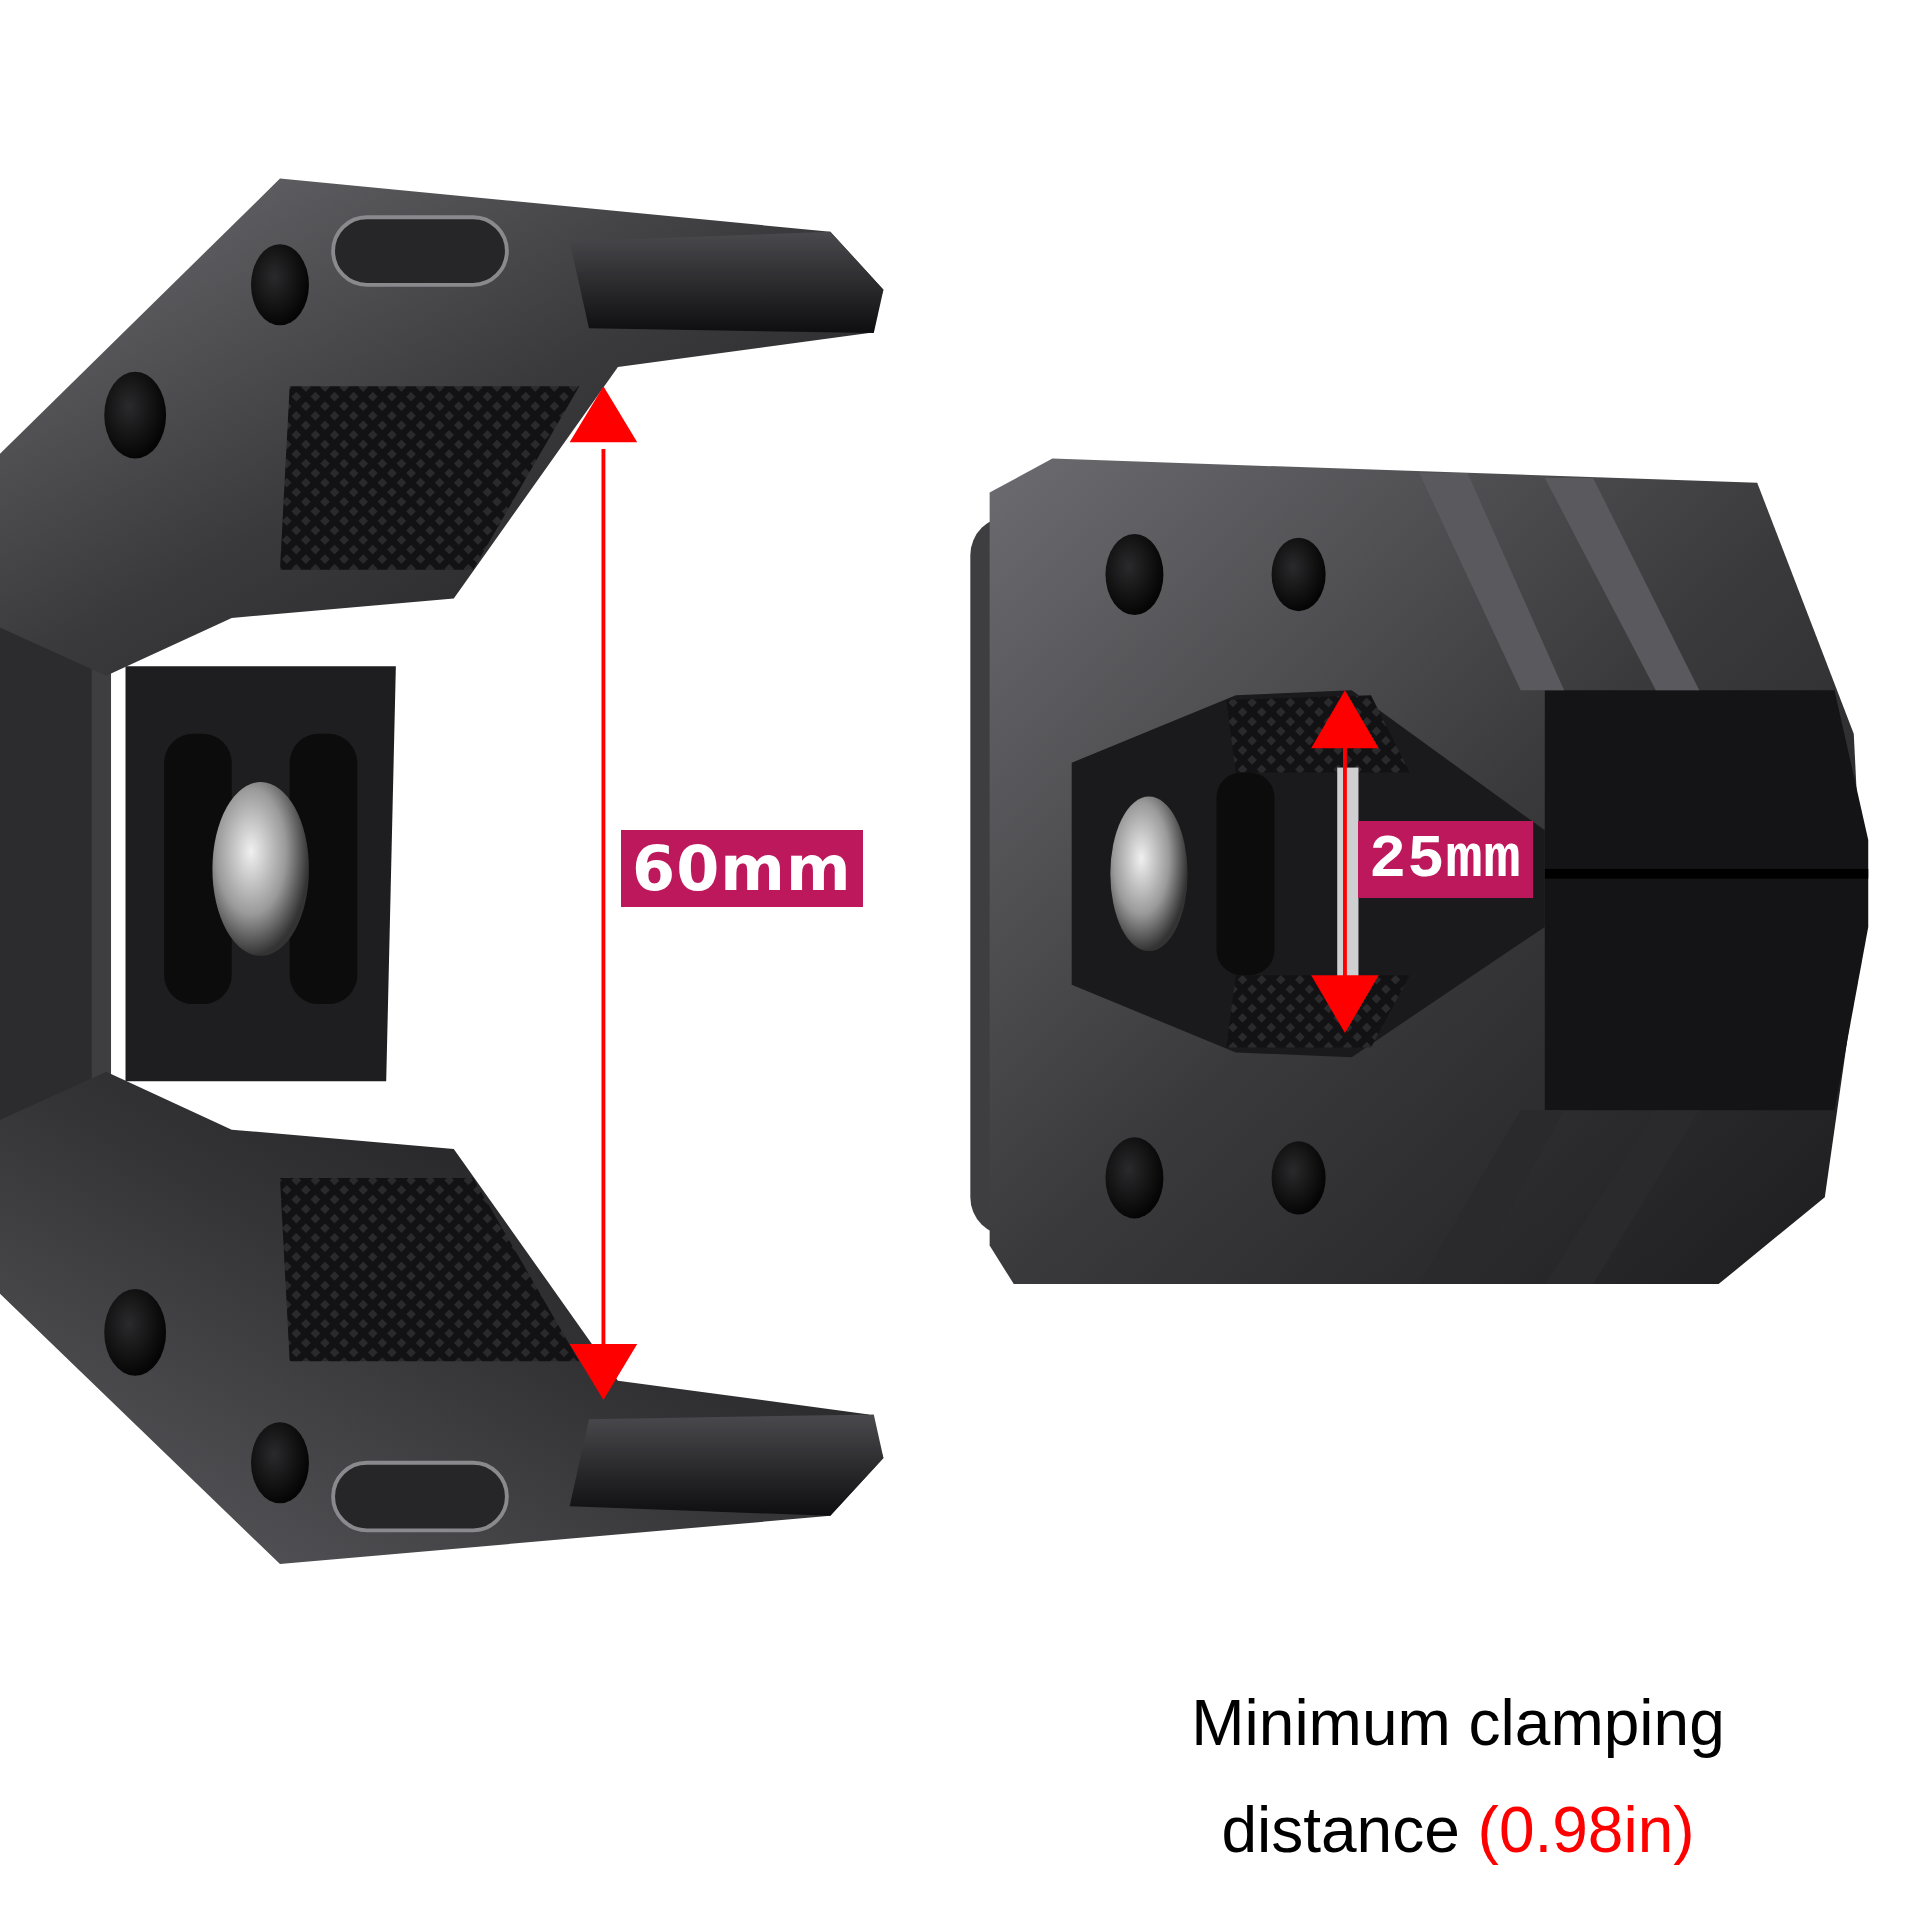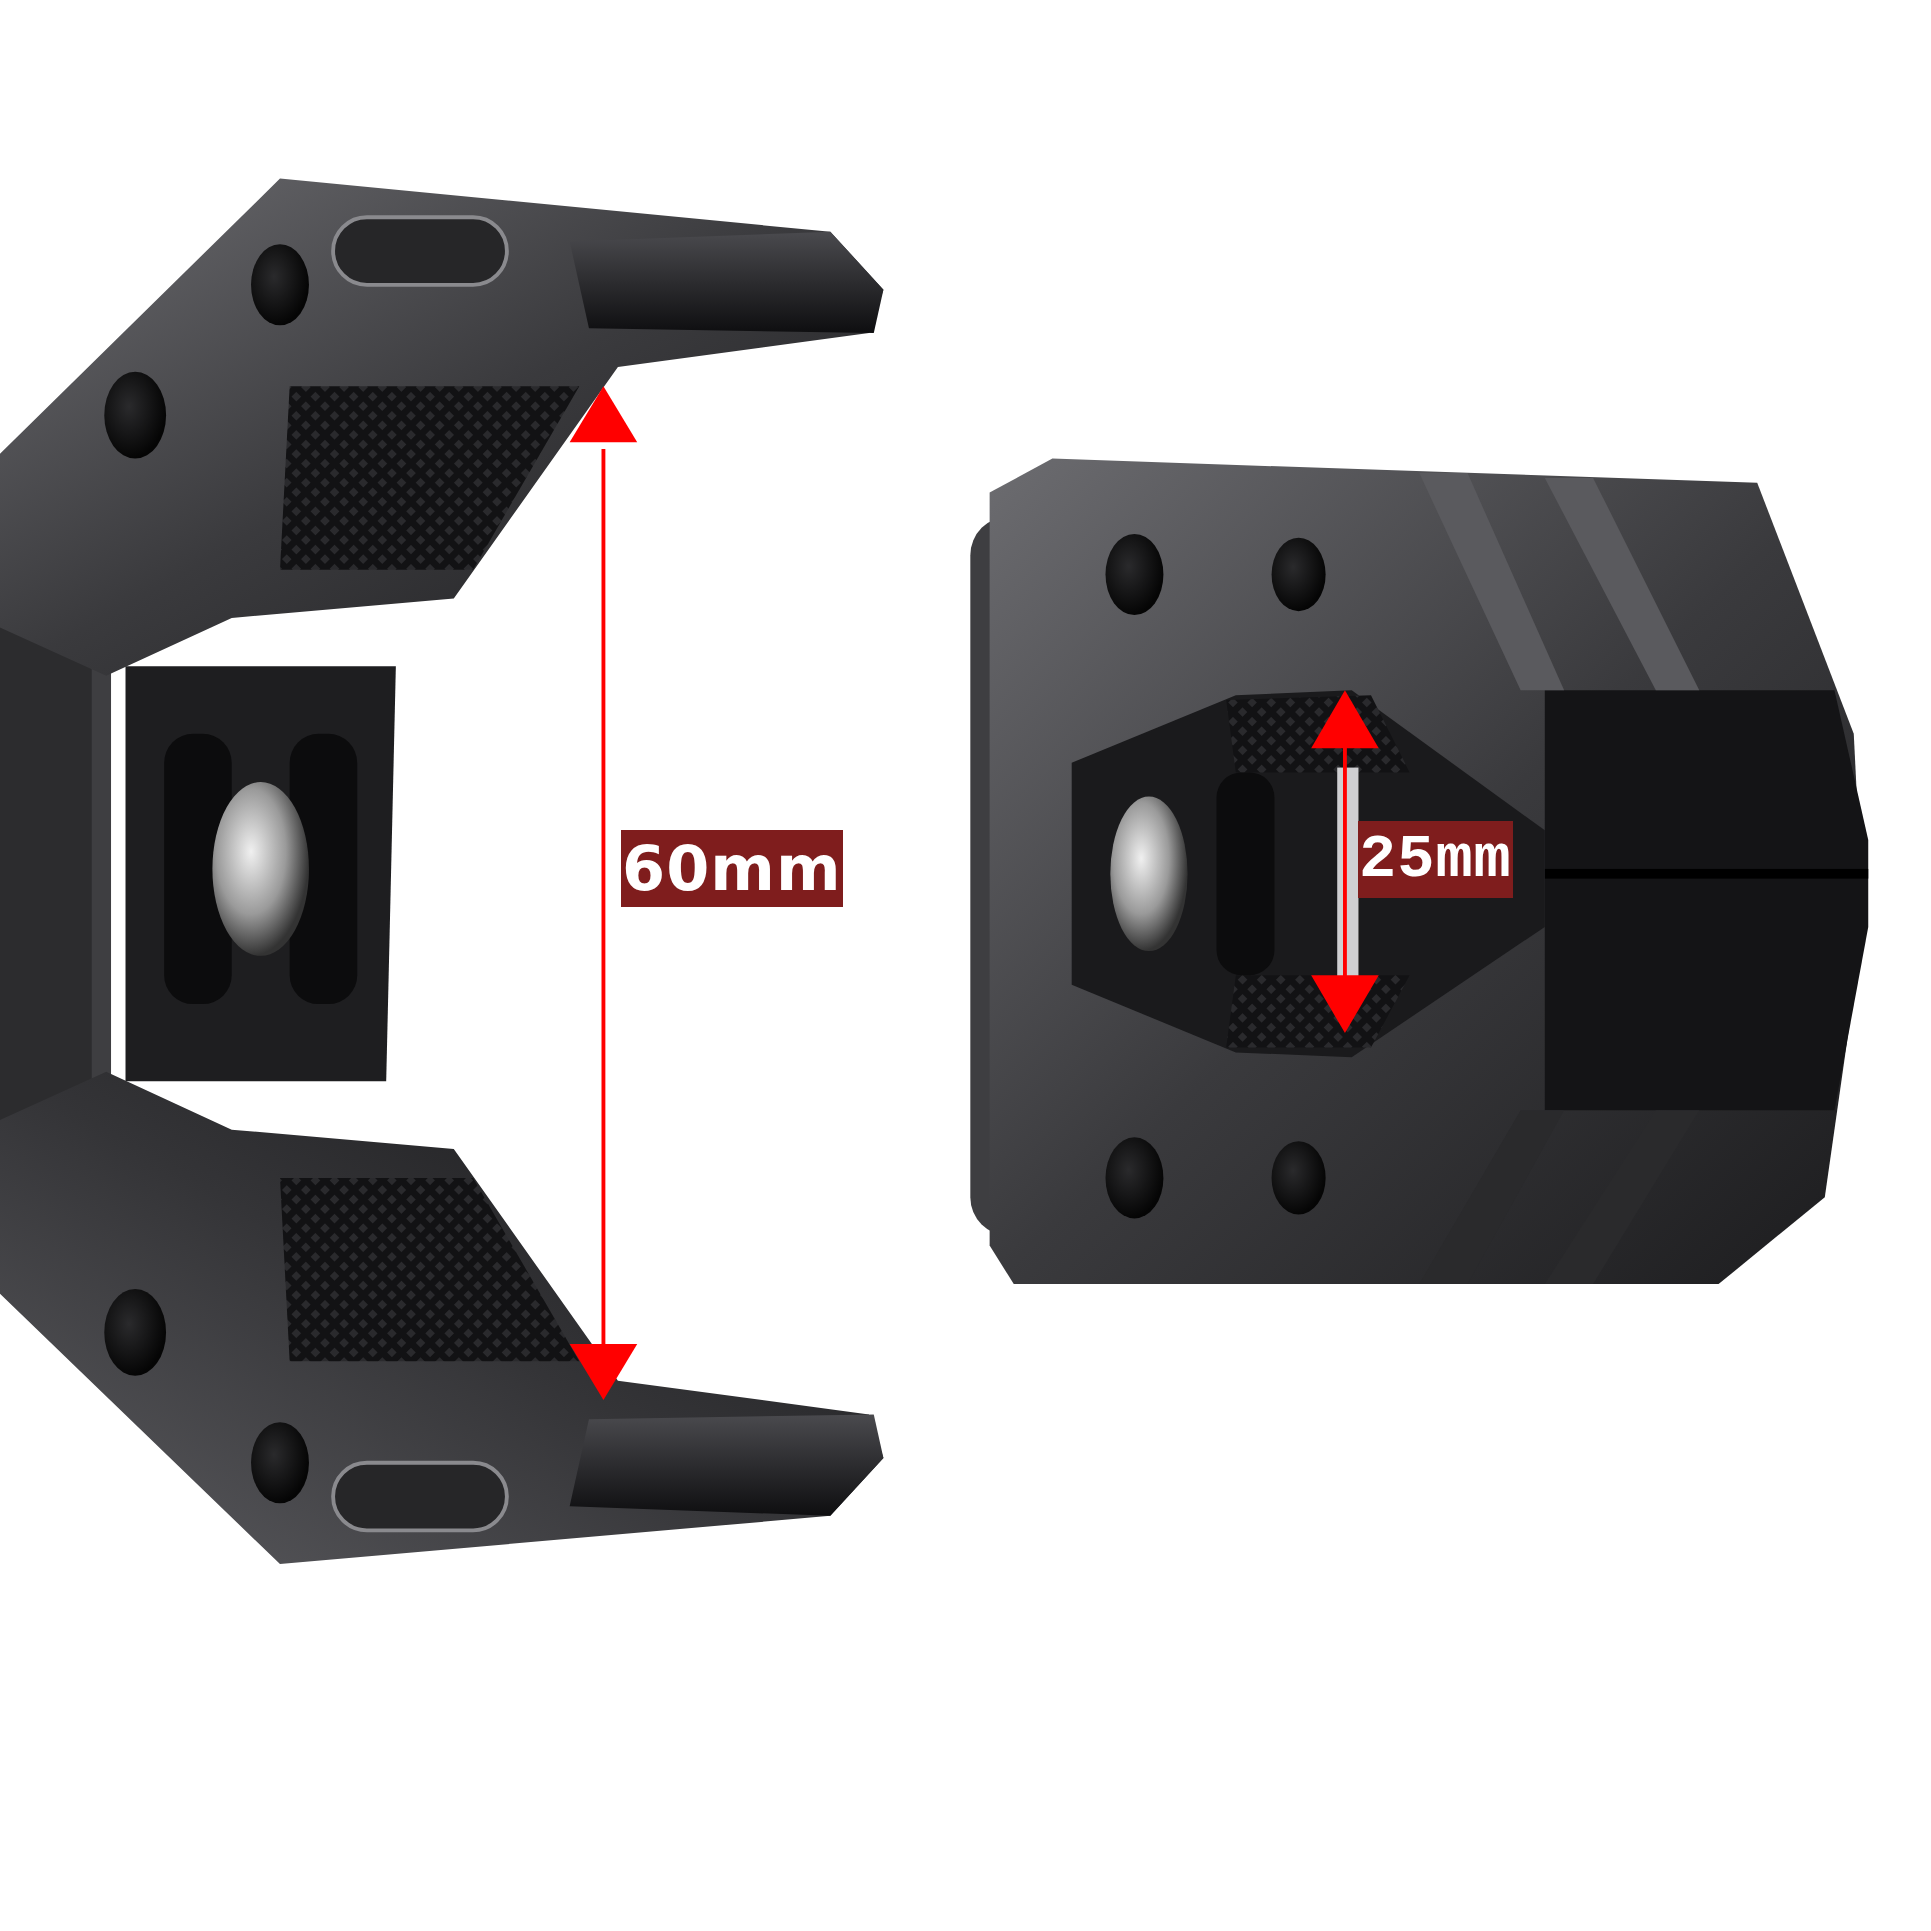--- a/index.html
+++ b/index.html
@@ -1,22 +1,22 @@
 <!DOCTYPE html>
 <html><head>
 <meta charset="utf-8">
 <style>
   html, body { margin:0; padding:0; background:#ffffff; }
   body { width:1931px; height:1931px; position:relative; overflow:hidden; font-family:"Liberation Sans", sans-serif; }
   .stage { position:absolute; left:0; top:0; width:1931px; height:1931px; }
   svg { position:absolute; left:0; top:0; }
   .dim-label {
-    position:absolute; background:#7f1d1d; color:#ffffff;
+    position:absolute; background:#be185d; color:#ffffff;
     font-family:"DejaVu Sans", sans-serif; font-weight:bold;
-    font-size:62px; line-height:77px; padding:0 1px; letter-spacing:1px;
+    font-size:62px; line-height:77px; padding:0 11px; letter-spacing:1px;
   }
   .caption {
     position:absolute; text-align:center; color:#000;
     font-family:"Liberation Sans", sans-serif; font-size:64px; line-height:97px;
   }
   .caption .hl { color:#ff0000; }
 </style>
 </head>
 <body>
 
@@ -111,15 +111,22 @@
       <line x1="1393" y1="770" x2="1393" y2="1015" stroke="#ff0000" stroke-width="4"></line>
       <polygon points="1393,715 1358,775 1428,775" fill="#ff0000"></polygon>
       <polygon points="1393,1070 1358,1010 1428,1010" fill="#ff0000"></polygon>
     </g>
   </svg>
 
   <div class="dim-label" style="left:621px; top:830px;">60mm</div>
   <div class="dim-label" style="left:1358px; top:821px;font-family:Liberation Mono, monospace;">25mm</div>
 
 
+  <div class="caption" style="left:1120px; top:1675px; width:676px;">
+    <div>Minimum clamping</div>
+    <div style="margin-top:9.7px;">
+      <span>distance</span>
+      <span class="hl">(0.98in)</span>
+    </div>
+  </div>
 
 </div>
 
 
 </body></html>

